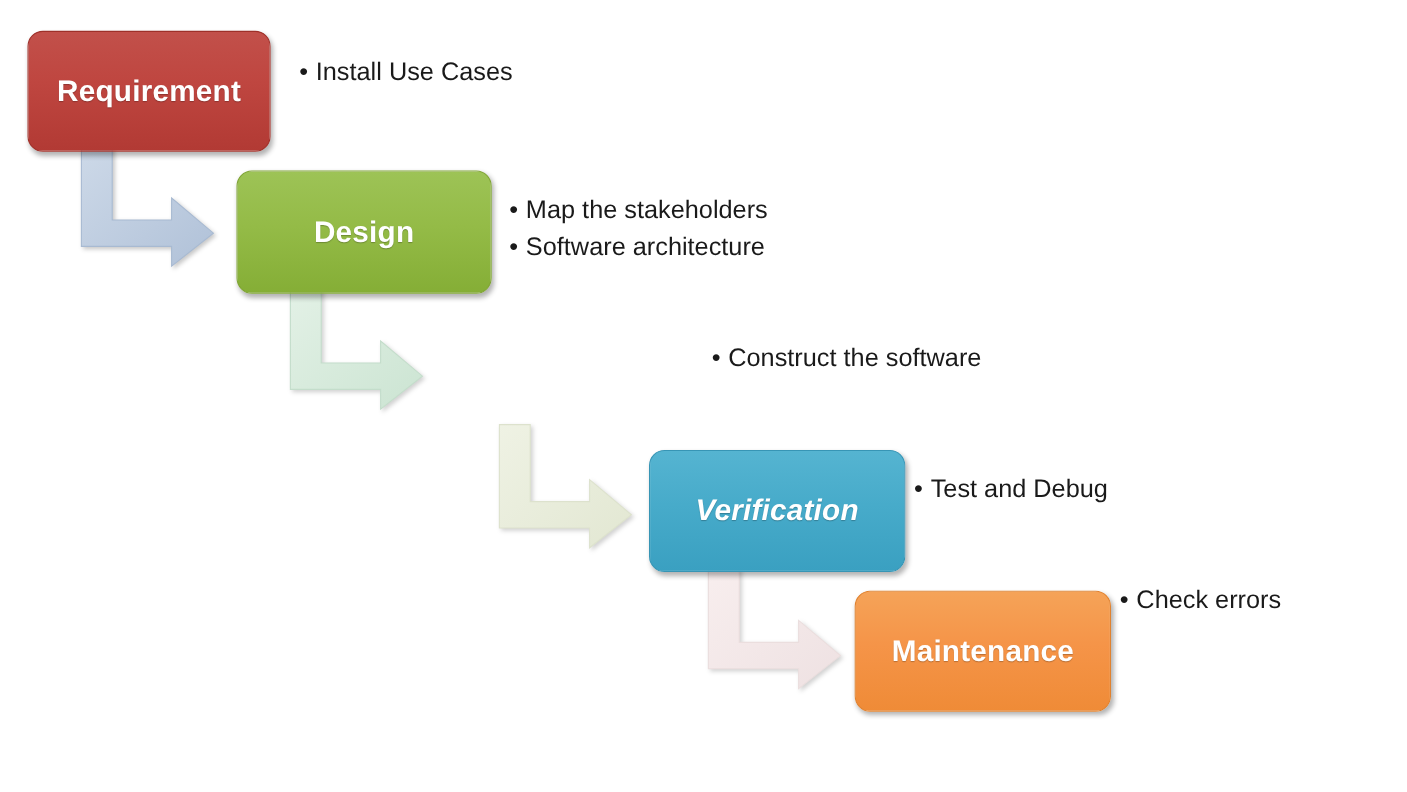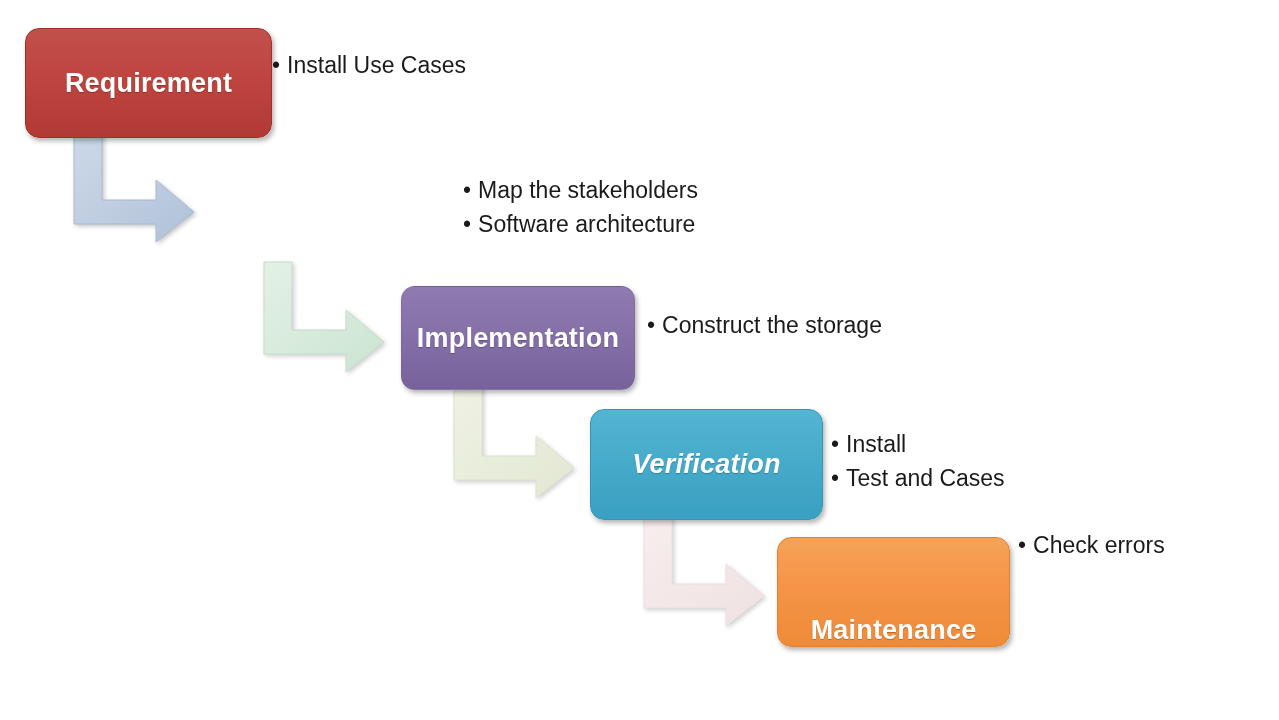--- a/index.html
+++ b/index.html
@@ -32,21 +32,21 @@
   .stage-label {
     color: #ffffff;
     font-weight: bold;
     font-family: "Liberation Sans", sans-serif;
     letter-spacing: 0.2px;
     text-shadow: 0 1px 1px rgba(0,0,0,0.25);
     white-space: nowrap;
   }
 
   .box-requirement {
-    left: 25px;  top: 28px;  width: 247px; height: 110px;
+    left: 25px;  top: 28px;  width: 221px; height: 110px;
     background: linear-gradient(to bottom, #c2504a 0%, #bf4640 42%, #b23a34 100%);
     border: 1px solid #9e3029;
   }
   .box-requirement .stage-label { font-size: 27px; }
 
   .box-design {
     left: 215px; top: 155px; width: 232px; height: 112px;
     background: linear-gradient(to bottom, #9dc356 0%, #94bb47 45%, #85ae36 100%);
     border: 1px solid #7da232;
   }
@@ -64,21 +64,20 @@
     background: linear-gradient(to bottom, #55b4d1 0%, #47abca 45%, #3aa0c1 100%);
     border: 1px solid #3795b5;
     font-style: italic;
   }
   .box-verification .stage-label { font-size: 27px; }
 
   .box-maintenance {
     left: 777px; top: 537px; width: 233px; height: 110px;
     background: linear-gradient(to bottom, #f5a358 0%, #f59448 45%, #ef8b37 100%);
     border: 1px solid #e0822f;
-    align-items: flex-end;
   }
   .box-maintenance .stage-label { font-size: 27px; }
 
   
   .bullets {
     position: absolute;
     color: #1a1a1a;
     font-family: "Liberation Sans", sans-serif;
     font-size: 23px;
     line-height: 34px;
@@ -148,38 +147,37 @@
     <path d="M 2,0 L 30,0 L 30,68 L 84,68 L 84,48 L 122,80 L 84,110 L 84,92 L 2,92 Z" fill="url(#g-arrow4)" stroke="#ebdede" stroke-width="1" style="filter: drop-shadow(2px 2px 2px rgba(0,0,0,0.18));"></path>
   </svg>
 
   <div class="stage-box box-requirement">
     <span class="stage-label">Requirement</span>
   </div>
   <div class="bullets bullets-requirement">
     <span class="bullet-line"><span class="bullet-dot">•</span><span>Install Use Cases</span></span>
   </div>
 
+  <div class="stage-box box-design">
+    <span class="stage-label">Design</span>
+  </div>
   <div class="bullets bullets-design">
     <span class="bullet-line"><span class="bullet-dot">•</span><span>Map the stakeholders</span></span>
     <span class="bullet-line"><span class="bullet-dot">•</span><span>Software architecture</span></span>
   </div>
 
-  <div class="stage-box box-implementation">
-    <span class="stage-label">Implementation</span>
-  </div>
   <div class="bullets bullets-implementation">
-    <span class="bullet-line"><span class="bullet-dot">•</span><span>Construct the storage</span></span>
+    <span class="bullet-line"><span class="bullet-dot">•</span><span>Construct the software</span></span>
   </div>
 
   <div class="stage-box box-verification">
     <span class="stage-label">Verification</span>
   </div>
   <div class="bullets bullets-verification">
-    <span class="bullet-line"><span class="bullet-dot">•</span><span>Install</span></span>
-    <span class="bullet-line"><span class="bullet-dot">•</span><span>Test and Cases</span></span>
+    <span class="bullet-line"><span class="bullet-dot">•</span><span>Test and Debug</span></span>
   </div>
 
   <div class="stage-box box-maintenance">
     <span class="stage-label">Maintenance</span>
   </div>
   <div class="bullets bullets-maintenance">
     <span class="bullet-line"><span class="bullet-dot">•</span><span>Check errors</span></span>
   </div>
 
 </div>

